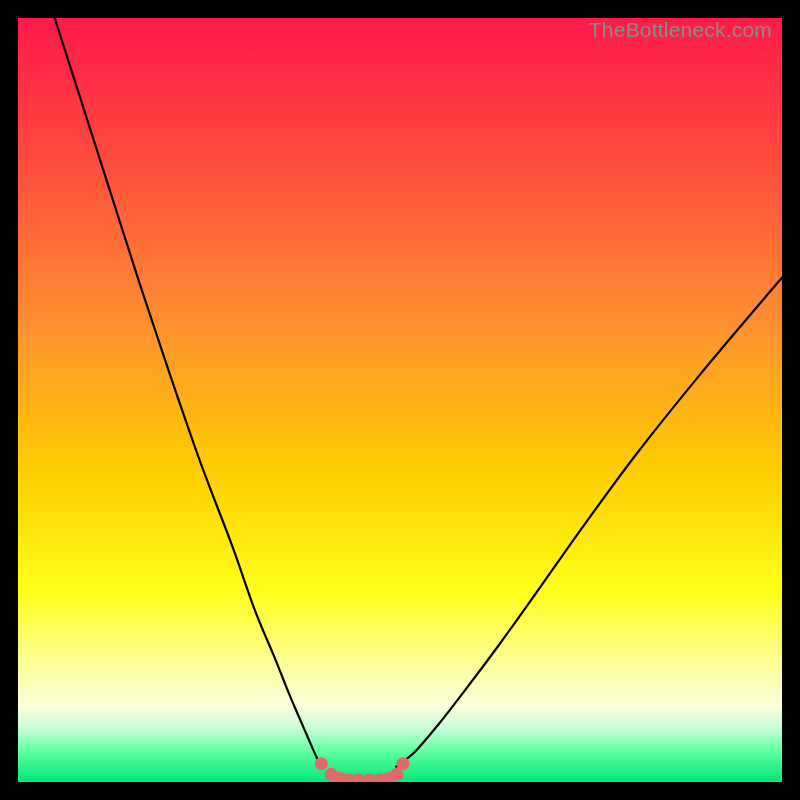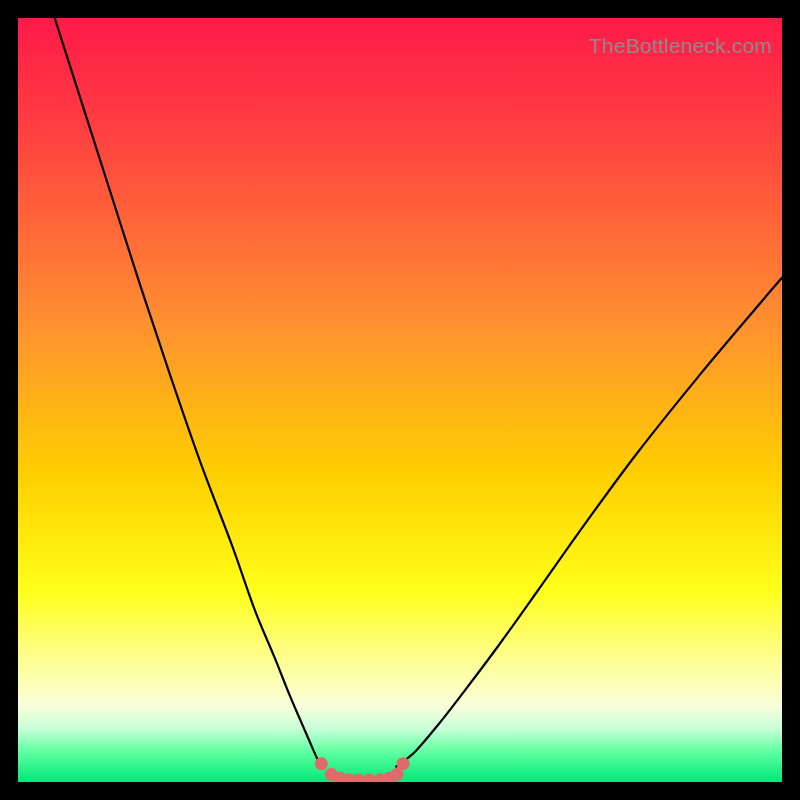--- a/index.html
+++ b/index.html
@@ -21,21 +21,21 @@
   }
   .plot-area {
     position: absolute;
     left: 0;
     top: 0;
     width: 764px;
     height: 764px;
   }
   .watermark {
     position: absolute;
-    top: 16px;
+    top: 0px;
     right: 10px;
     color: #8c8c8c;
     font-size: 21px;
     font-weight: 500;
     letter-spacing: 0.2px;
     user-select: none;
   }
 </style>
 </head>
 <body>

